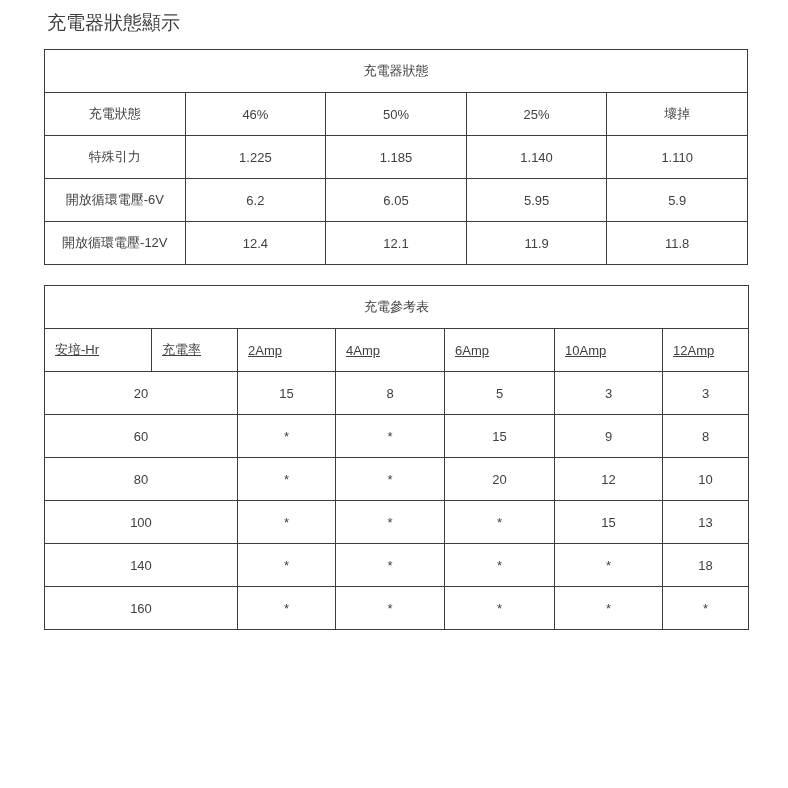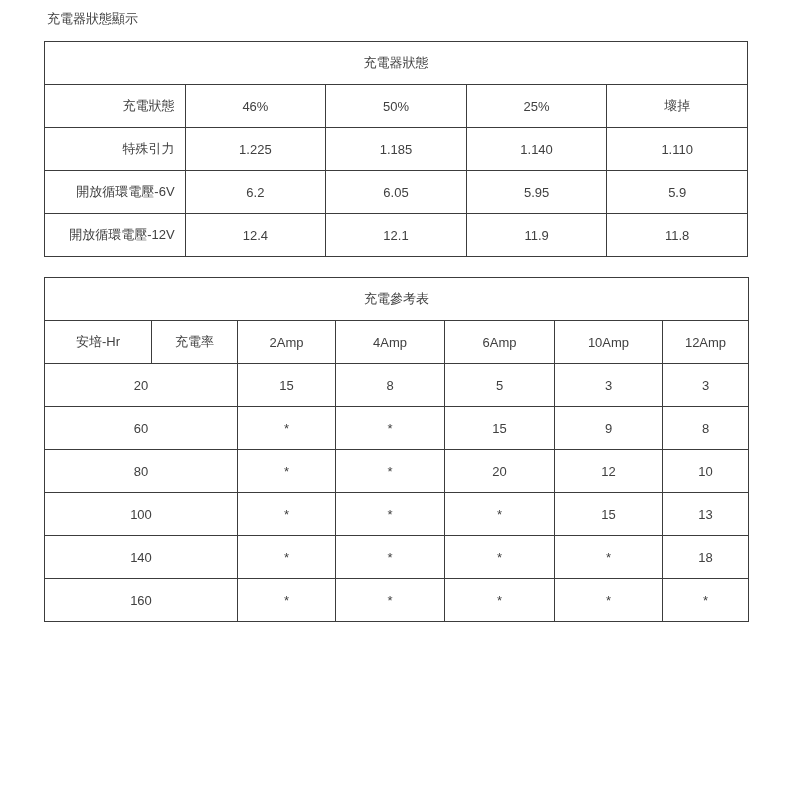--- a/index.html
+++ b/index.html
@@ -11,21 +11,21 @@
     color: #3f3f3f;
   }
   .page {
     width: 788px;
     height: 788px;
     background: #ffffff;
     padding: 10px 40px 12px 44px;
   }
   .page-title {
     margin: 0 0 13px 3px;
-    font-size: 13px;
+    font-size: 19px;
     font-weight: normal;
     color: #3f3f3f;
     font-family: Liberation Mono, monospace;
   }
   table.data-table {
     border-collapse: collapse;
     table-layout: fixed;
     width: 704px;
     font-size: 13px;
     color: #404040;
@@ -33,22 +33,22 @@
   table.data-table th,
   table.data-table td {
     border: 1px solid #3c3c3c;
     height: 43px;
     padding: 2px 10px;
     font-weight: normal;
     overflow: hidden;
     white-space: nowrap;
   }
   .caption-cell { text-align: center; }
-  .label-cell   { text-align: right; margin-left: 32px; }
-  .hdr-cell     { text-align: center; }
+  .label-cell   { text-align: center; margin-left: 32px; }
+  .hdr-cell     { text-align: left; text-decoration: underline; }
   .num-cell     { text-align: center; }
   .amp-cell     { text-align: center; }
   .table-gap    { height: 20px; }
 </style>
 </head>
 <body>
 
 <div class="page">
 
   <p class="page-title">充電器狀態顯示</p>

